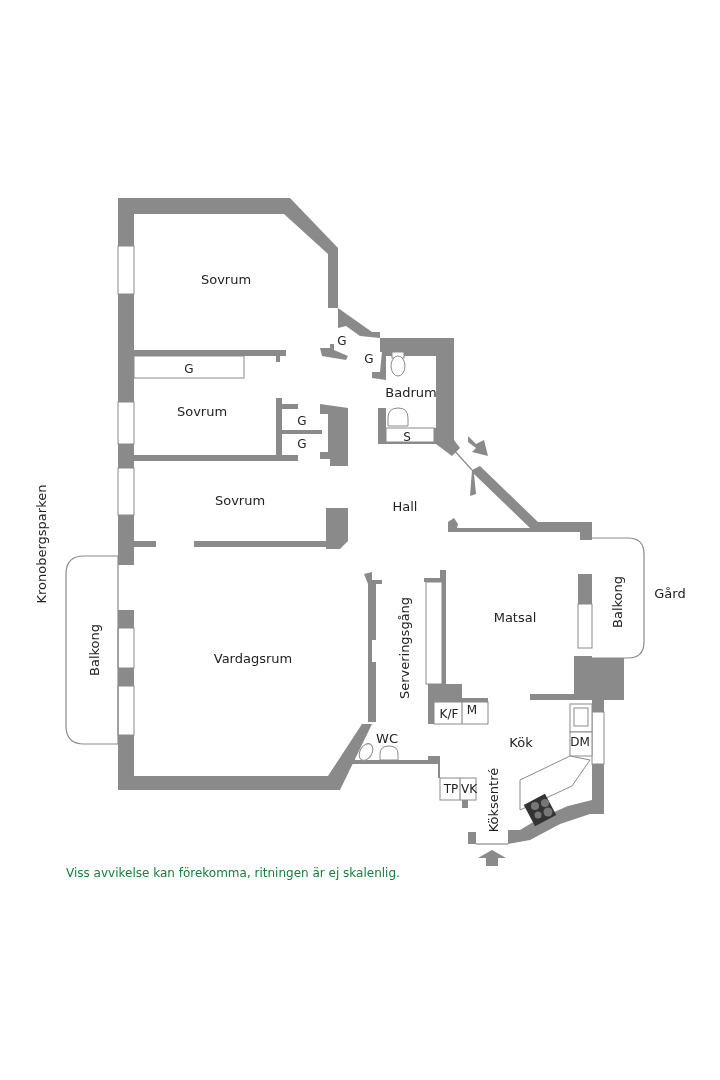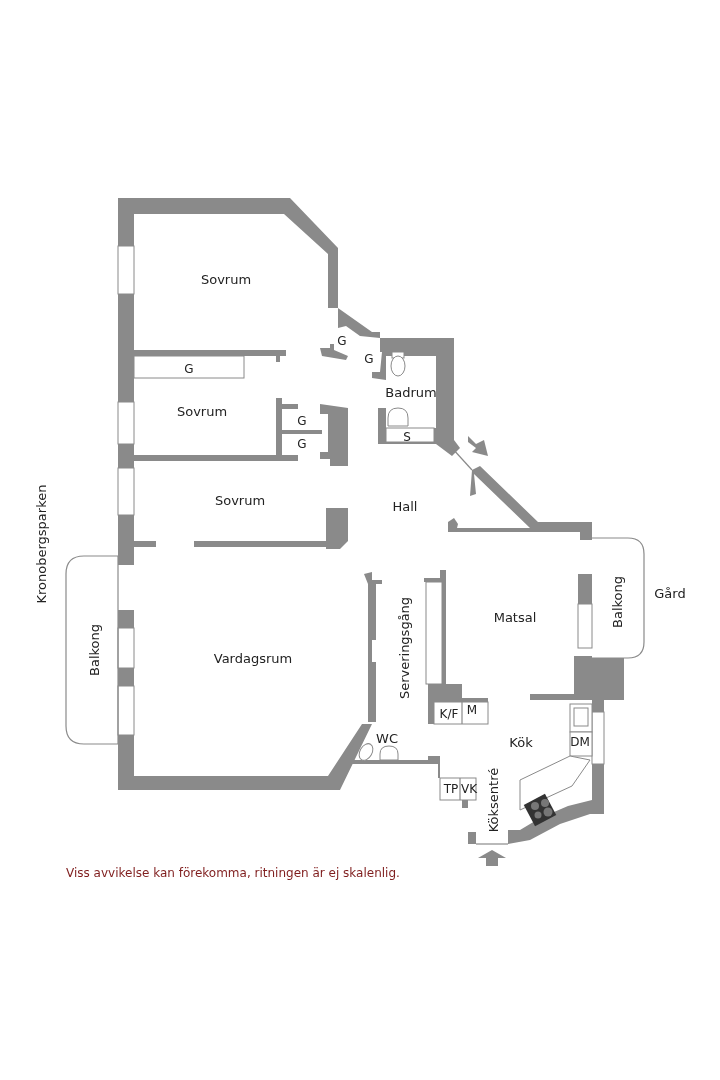--- a/index.html
+++ b/index.html
@@ -4,21 +4,21 @@
 <style>
   html, body { margin: 0; padding: 0; background: #ffffff; }
   body { width: 720px; height: 1080px; position: relative; overflow: hidden; font-family: "DejaVu Sans", sans-serif; }
   #plan { position: absolute; left: 0; top: 0; width: 720px; height: 1080px; }
   .wall { fill: #8a8a8a; }
   .win { fill: #ffffff; stroke: #8a8a8a; stroke-width: 1; }
   .thin { fill: none; stroke: #8a8a8a; stroke-width: 1.2; }
   .fixture { fill: #ffffff; stroke: #8a8a8a; stroke-width: 1; }
   .lbl { font-family: "DejaVu Sans", sans-serif; font-size: 13px; fill: #222; }
   .lbl-sm { font-family: "DejaVu Sans", sans-serif; font-size: 12px; fill: #222; }
-  .note { position: absolute; left: 66px; top: 866px; font-family: "DejaVu Sans", sans-serif; font-size: 12px; color: #7f1d1d; }
+  .note { position: absolute; left: 66px; top: 866px; font-family: "DejaVu Sans", sans-serif; font-size: 12px; color: #15803d; }
 </style>
 </head>
 <body>
 
 <svg id="plan" viewBox="0 0 720 1080" xmlns="http://www.w3.org/2000/svg">
 
   <g>
 
     <path class="wall" d="M118,198 L290,198 L338,248 L338,308 L328,308 L328,254 L284,214 L134,214 L134,352 L118,352 Z"></path>
 

